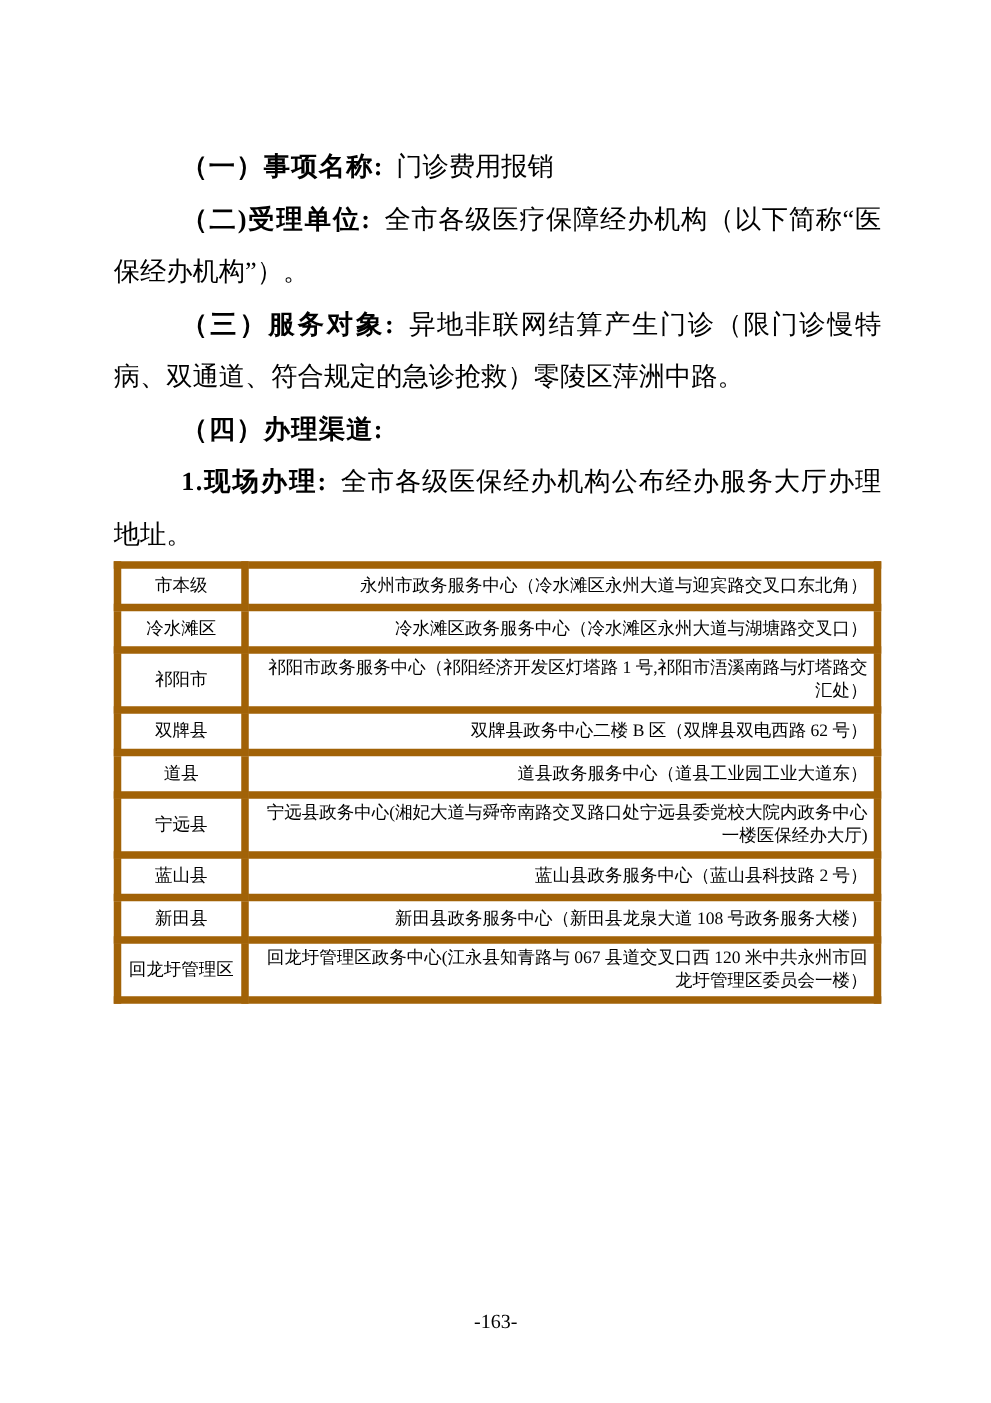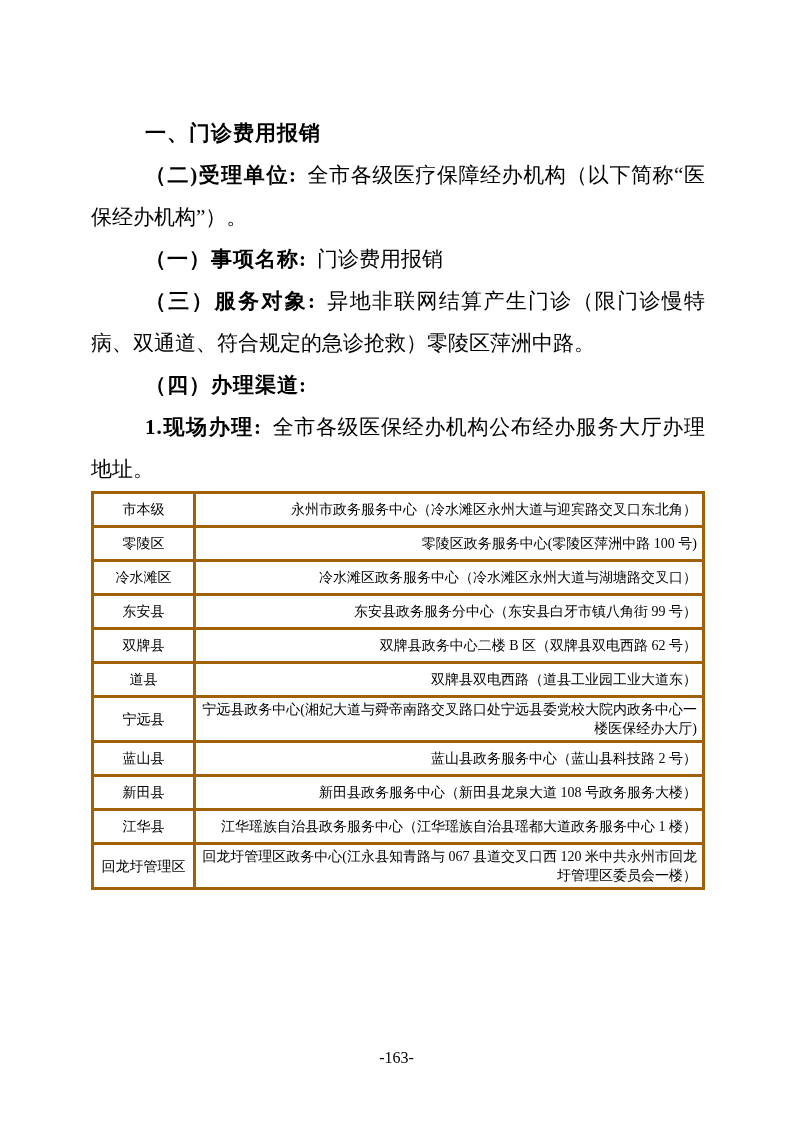--- a/index.html
+++ b/index.html
@@ -42,21 +42,21 @@
     margin-right: 10px;
     letter-spacing: 1px;
   }
   table.office-table {
     border-collapse: collapse;
     table-layout: fixed;
     width: 614px;
     margin-top: 1px;
   }
   table.office-table td {
-    border: 3px solid #a16207;
+    border: 6px solid #a16207;
     font-size: 14px;
     line-height: 19px;
     height: 34px;
     vertical-align: middle;
     padding: 2px 5px;
     box-sizing: border-box;
   }
   td.region-cell {
     width: 102px;
     text-align: center;
@@ -73,28 +73,27 @@
     font-size: 16px;
     line-height: 20px;
     font-family: Liberation Serif, serif;
   }
 </style>
 </head>
 <body>
 
 <div class="content">
 
-  <h1 class="doc-title">一、门诊费用报销</h1>
+
+  <p class="para">
+    <span class="plabel">（一）事项名称:</span><span class="ptext">门诊费用报销</span>
+  </p>
 
   <p class="para">
     <span class="plabel">（二)受理单位:</span><span class="ptext">全市各级医疗保障经办机构（以下简称“医保经办机构”）。</span>
-  </p>
-
-  <p class="para">
-    <span class="plabel">（一）事项名称:</span><span class="ptext">门诊费用报销</span>
   </p>
 
   <p class="para">
     <span class="plabel">（三）服务对象:</span><span class="ptext">异地非联网结算产生门诊（限门诊慢特病、双通道、符合规定的急诊抢救）零陵区萍洲中路。</span>
   </p>
 
   <p class="para">
     <span class="plabel">（四）办理渠道:</span><span class="ptext"></span>
   </p>
 
@@ -102,56 +101,48 @@
     <span class="plabel">1.现场办理:</span><span class="ptext">全市各级医保经办机构公布经办服务大厅办理地址。</span>
   </p>
 
   <table class="office-table">
     <tbody>
       <tr>
         <td class="region-cell">市本级</td>
         <td class="address-cell">永州市政务服务中心（冷水滩区永州大道与迎宾路交叉口东北角）</td>
       </tr>
       <tr>
-        <td class="region-cell">零陵区</td>
-        <td class="address-cell">零陵区政务服务中心(零陵区萍洲中路 100 号)</td>
-      </tr>
-      <tr>
         <td class="region-cell">冷水滩区</td>
         <td class="address-cell">冷水滩区政务服务中心（冷水滩区永州大道与湖塘路交叉口）</td>
       </tr>
       <tr>
-        <td class="region-cell">东安县</td>
-        <td class="address-cell">东安县政务服务分中心（东安县白牙市镇八角街 99 号）</td>
+        <td class="region-cell">祁阳市</td>
+        <td class="address-cell">祁阳市政务服务中心（祁阳经济开发区灯塔路 1 号,祁阳市浯溪南路与灯塔路交汇处）</td>
       </tr>
       <tr>
         <td class="region-cell">双牌县</td>
         <td class="address-cell">双牌县政务中心二楼 B 区（双牌县双电西路 62 号）</td>
       </tr>
       <tr>
         <td class="region-cell">道县</td>
-        <td class="address-cell">双牌县双电西路（道县工业园工业大道东）</td>
+        <td class="address-cell">道县政务服务中心（道县工业园工业大道东）</td>
       </tr>
       <tr>
         <td class="region-cell">宁远县</td>
         <td class="address-cell">宁远县政务中心(湘妃大道与舜帝南路交叉路口处宁远县委党校大院内政务中心一楼医保经办大厅)</td>
       </tr>
       <tr>
         <td class="region-cell">蓝山县</td>
         <td class="address-cell">蓝山县政务服务中心（蓝山县科技路 2 号）</td>
       </tr>
       <tr>
         <td class="region-cell">新田县</td>
         <td class="address-cell">新田县政务服务中心（新田县龙泉大道 108 号政务服务大楼）</td>
       </tr>
       <tr>
-        <td class="region-cell">江华县</td>
-        <td class="address-cell">江华瑶族自治县政务服务中心（江华瑶族自治县瑶都大道政务服务中心 1 楼）</td>
-      </tr>
-      <tr>
         <td class="region-cell">回龙圩管理区</td>
         <td class="address-cell">回龙圩管理区政务中心(江永县知青路与 067 县道交叉口西 120 米中共永州市回龙圩管理区委员会一楼）</td>
       </tr>
     </tbody>
   </table>
 
 </div>
 
 <div class="page-footer">-163-</div>
 

